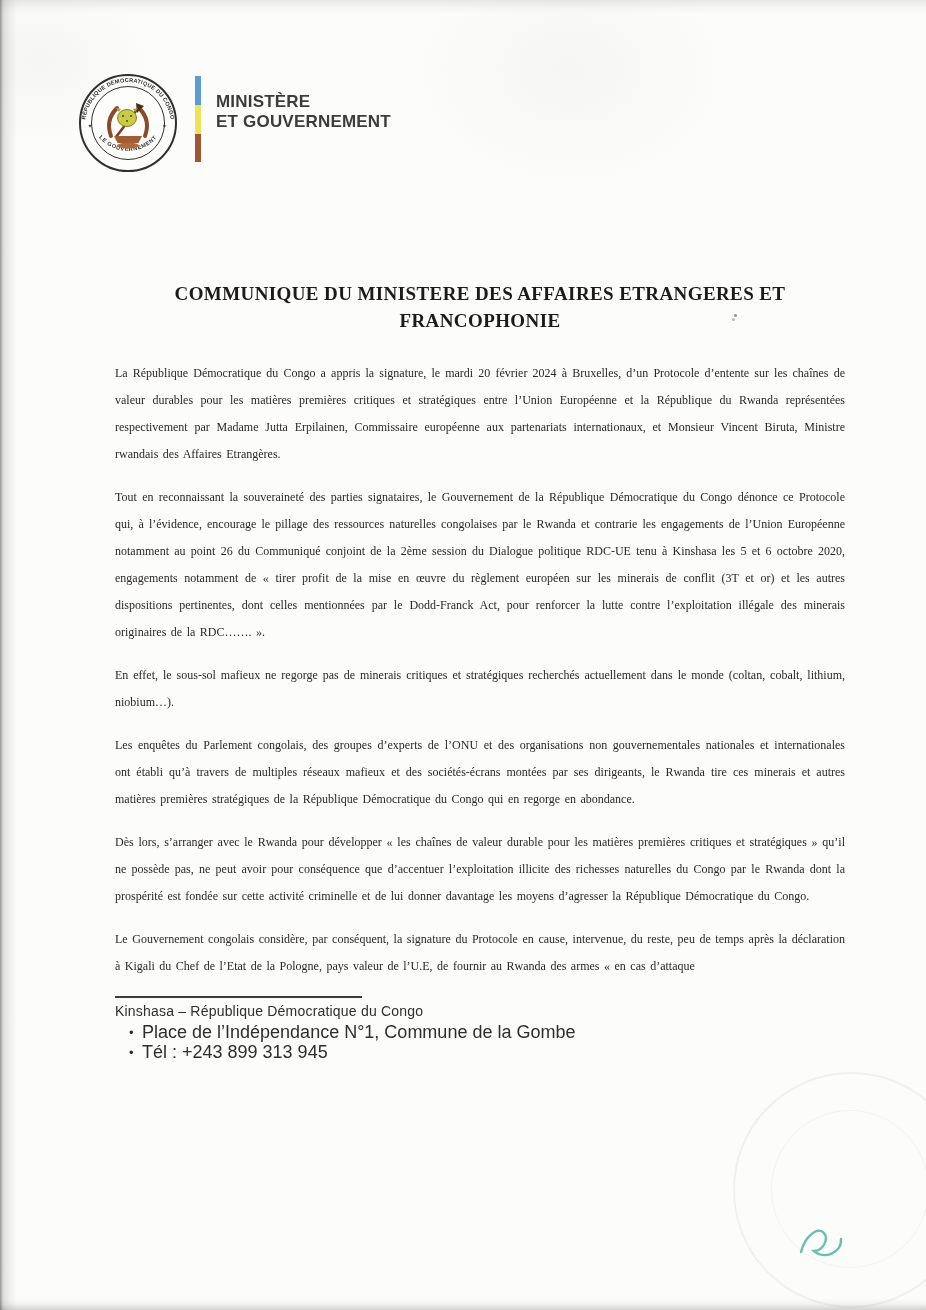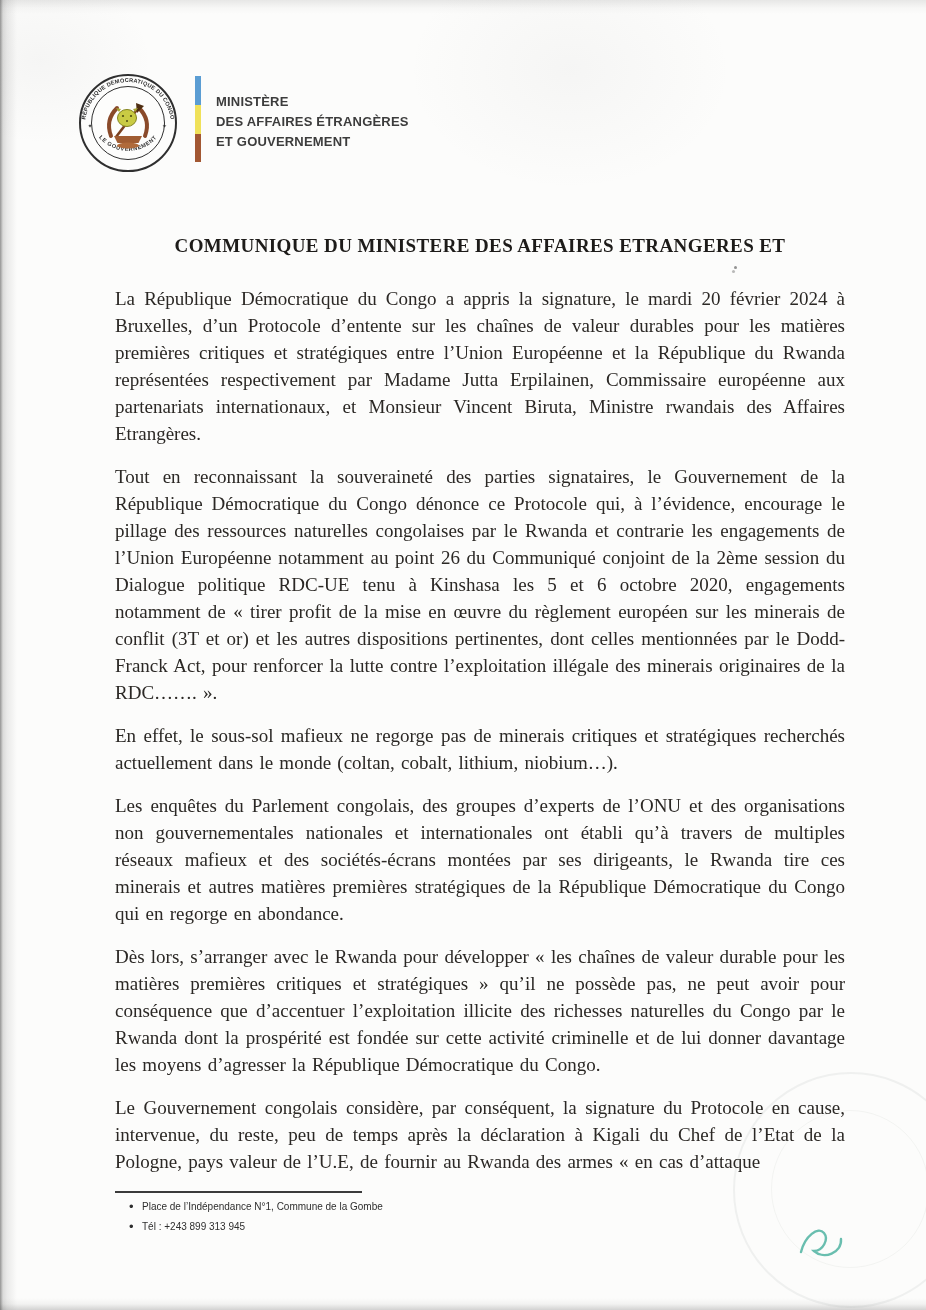--- a/index.html
+++ b/index.html
@@ -14,40 +14,40 @@
       #fcfcfb;
     font-family:"Liberation Serif", serif;
   }
   
   .header{position:absolute;top:73px;left:78px;display:flex;align-items:flex-start;}
   .logo{width:100px;height:100px;flex:0 0 auto;}
   .flagbar{margin-left:17px;margin-top:3px;flex:0 0 auto;}
   .ministry{
     margin-left:15px;padding-top:19px;
     font-family:"Liberation Sans", sans-serif;font-weight:700;
-    font-size:13px;line-height:20px;color:#3c3c3c;letter-spacing:0.2px;
+    font-size:17px;line-height:20px;color:#3c3c3c;letter-spacing:0.2px;
   }
   
-  .content{padding:232px 81px 0 115px;}
+  .content{padding:232px 81px 0 115px;margin-top:48px;}
   .doc-title{
     text-align:center;font-weight:700;font-size:19px;line-height:27px;
     color:#1d1b19;letter-spacing:0.4px;margin:0 0 26px 0;position:relative;
   }
   .speck{position:absolute;right:108px;top:34px;width:3px;height:3px;border-radius:50%;
     background:rgba(60,60,60,0.55);box-shadow:-2px 4px 0 rgba(60,60,60,0.35);}
   .body-text p{
-    margin:0 0 16px 0;font-size:19px;line-height:27px;color:#2b2825;
+    margin:0 0 16px 0;font-size:12px;line-height:27px;color:#2b2825;
     text-align:justify;word-spacing:1.5px;
   }
   
   .footer{margin-top:2px;font-family:"Liberation Sans", sans-serif;color:#2e2e2e;}
   .footer-rule{width:247px;border-top:2px solid #3b3b3b;margin:0 0 4px 0;}
   .footer-heading{font-size:14px;line-height:19px;letter-spacing:0.2px;}
   .footer-list{list-style:none;margin:2px 0 0 0;padding:0 0 0 14px;}
-  .footer-list li{font-size:10px;line-height:19.5px;position:relative;padding-left:13px;}
+  .footer-list li{font-size:18px;line-height:19.5px;position:relative;padding-left:13px;}
   .footer-list li::before{content:"•";position:absolute;left:0;top:0;font-size:13px;color:#2e2e2e;}
   
   .stamp{position:absolute;left:733px;top:1072px;width:232px;height:232px;border-radius:50%;
     border:2px solid rgba(125,140,133,0.10);}
   .stamp-inner{position:absolute;left:36px;top:36px;width:156px;height:156px;border-radius:50%;
     border:1.5px solid rgba(125,140,133,0.08);}
   .penmark{position:absolute;left:796px;top:1220px;}
 </style>
 </head>
 <body>
@@ -88,42 +88,43 @@
     </svg>
 
     <svg class="flagbar" width="6" height="86" viewBox="0 0 6 86">
       <rect x="0" y="0" width="6" height="29" fill="#5b9dd3"></rect>
       <rect x="0" y="29" width="6" height="29" fill="#f0e159"></rect>
       <rect x="0" y="58" width="6" height="28" fill="#a25732"></rect>
     </svg>
 
     <div class="ministry">
       <div>MINISTÈRE</div>
-      <div>DES AFFAIRES ÉTRANGÈRES</div>
       <div>ET GOUVERNEMENT</div>
     </div>
   </div>
 
   <div class="content">
     <div class="doc-title">
       <div>COMMUNIQUE DU MINISTERE DES AFFAIRES ETRANGERES ET</div>
+      <div>FRANCOPHONIE</div>
       <span class="speck"></span>
     </div>
 
     <div class="body-text">
       <p>La République Démocratique du Congo a appris la signature, le mardi 20 février 2024 à Bruxelles, d’un Protocole d’entente sur les chaînes de valeur durables pour les matières premières critiques et stratégiques entre l’Union Européenne et la République du Rwanda représentées respectivement par Madame Jutta Erpilainen, Commissaire européenne aux partenariats internationaux, et Monsieur Vincent Biruta, Ministre rwandais des Affaires Etrangères.</p>
       <p>Tout en reconnaissant la souveraineté des parties signataires, le Gouvernement de la République Démocratique du Congo dénonce ce Protocole qui, à l’évidence, encourage le pillage des ressources naturelles congolaises par le Rwanda et contrarie les engagements de l’Union Européenne notamment au point 26 du Communiqué conjoint de la 2ème session du Dialogue politique RDC-UE tenu à Kinshasa les 5 et 6 octobre 2020, engagements notamment de « tirer profit de la mise en œuvre du règlement européen sur les minerais de conflit (3T et or) et les autres dispositions pertinentes, dont celles mentionnées par le Dodd-Franck Act, pour renforcer la lutte contre l’exploitation illégale des minerais originaires de la RDC……. ».</p>
       <p>En effet, le sous-sol mafieux ne regorge pas de minerais critiques et stratégiques recherchés actuellement dans le monde (coltan, cobalt, lithium, niobium…).</p>
       <p>Les enquêtes du Parlement congolais, des groupes d’experts de l’ONU et des organisations non gouvernementales nationales et internationales ont établi qu’à travers de multiples réseaux mafieux et des sociétés-écrans montées par ses dirigeants, le Rwanda tire ces minerais et autres matières premières stratégiques de la République Démocratique du Congo qui en regorge en abondance.</p>
       <p>Dès lors, s’arranger avec le Rwanda pour développer « les chaînes de valeur durable pour les matières premières critiques et stratégiques » qu’il ne possède pas, ne peut avoir pour conséquence que d’accentuer l’exploitation illicite des richesses naturelles du Congo par le Rwanda dont la prospérité est fondée sur cette activité criminelle et de lui donner davantage les moyens d’agresser la République Démocratique du Congo.</p>
       <p>Le Gouvernement congolais considère, par conséquent, la signature du Protocole en cause, intervenue, du reste, peu de temps après la déclaration à Kigali du Chef de l’Etat de la Pologne, pays valeur de l’U.E, de fournir au Rwanda des armes « en cas d’attaque</p>
     </div>
 
     <div class="footer">
       <div class="footer-rule"></div>
+      <div class="footer-heading">Kinshasa – République Démocratique du Congo</div>
       <ul class="footer-list">
         <li>Place de l’Indépendance N°1, Commune de la Gombe</li>
         <li>Tél : +243 899 313 945</li>
       </ul>
     </div>
   </div>
 
   <div class="stamp">
     <div class="stamp-inner"></div>
   </div>

